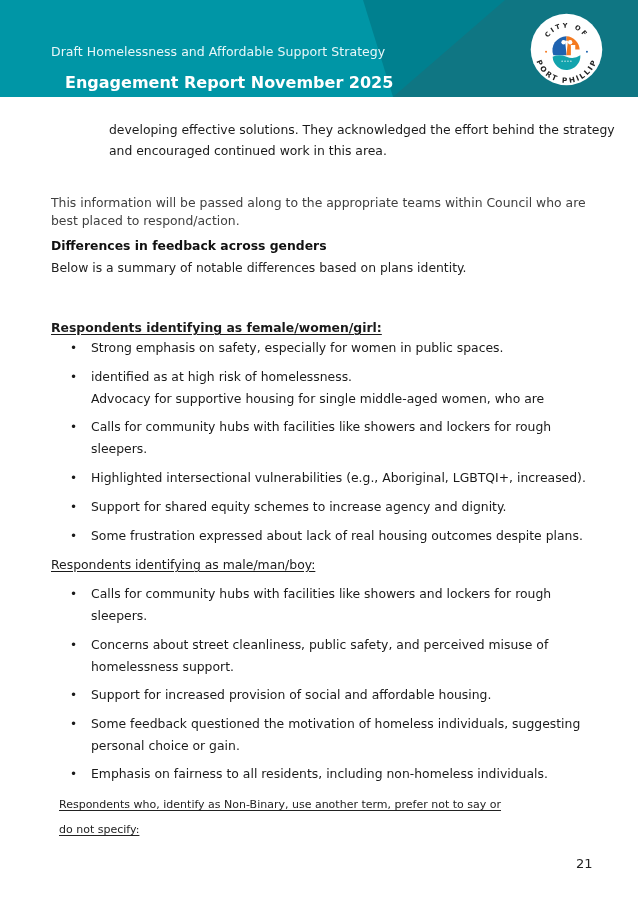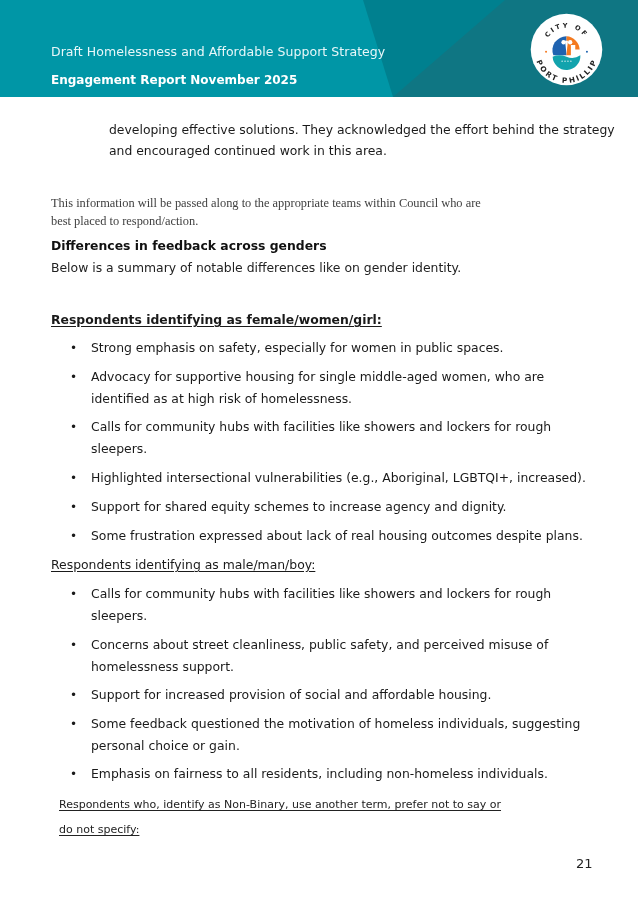--- a/index.html
+++ b/index.html
@@ -32,23 +32,23 @@
     position: absolute;
     left: 51px;
     top: 44px;
     font-size: 12.5px;
     color: #e8f7f9;
     letter-spacing: 0.05px;
     white-space: nowrap;
   }
   .header-subtitle {
     position: absolute;
-    left: 51px;
+    left: 65px;
     top: 73px;
-    font-size: 12px;
+    font-size: 16px;
     font-weight: bold;
     color: #ffffff;
     white-space: nowrap;
   }
   .logo {
     position: absolute;
     left: 530px;
     top: 13px;
     width: 73px;
     height: 73px;
@@ -79,20 +79,21 @@
   .intro {
     color: #222222;
   }
   .sub-h {
     text-decoration: underline;
     text-underline-offset: 2px;
     color: #1a1a1a;
   }
   .sub-h.bold {
     font-weight: bold;
+    margin-top: 8px;
   }
   .sub-h.large {
     font-size: 11px;
     line-height: 25px;
     color: #222222;
     margin-left: 8px;
   }
   .bullet {
     position: absolute;
     left: 70px;
@@ -162,39 +163,39 @@
       <textPath href="#arcBottom" startOffset="50%" text-anchor="middle" dominant-baseline="hanging">PORT PHILLIP</textPath>
     </text>
   </svg>
 </div>
 
 <div class="block cont" style="top:119px;margin-left:18px;">
   <div>developing effective solutions. They acknowledged the effort behind the strategy</div>
   <div>and encouraged continued work in this area.</div>
 </div>
 
-<div class="block note" style="top:194px;font-family:Liberation Serif, serif;">
+<div class="block note" style="top:194px;">
   <div>This information will be passed along to the appropriate teams within Council who are</div>
   <div>best placed to respond/action.</div>
 </div>
 
 <div class="block h-bold" style="top:235px;">Differences in feedback across genders</div>
-<div class="block intro" style="top:257px;">Below is a summary of notable differences like on gender identity.</div>
+<div class="block intro" style="top:257px;">Below is a summary of notable differences based on plans identity.</div>
 
 <div class="block sub-h bold" style="top:309px;">Respondents identifying as female/women/girl:</div>
 
 <div class="bullet" style="top:337px;">
   <span class="dot">•</span>
   <span class="txt">Strong emphasis on safety, especially for women in public spaces.</span>
 </div>
 <div class="bullet" style="top:366px;">
   <span class="dot">•</span>
   <span class="txt">
+    <div>identified as at high risk of homelessness.</div>
     <div>Advocacy for supportive housing for single middle-aged women, who are</div>
-    <div>identified as at high risk of homelessness.</div>
   </span>
 </div>
 <div class="bullet" style="top:416px;">
   <span class="dot">•</span>
   <span class="txt">
     <div>Calls for community hubs with facilities like showers and lockers for rough</div>
     <div>sleepers.</div>
   </span>
 </div>
 <div class="bullet" style="top:467px;">

